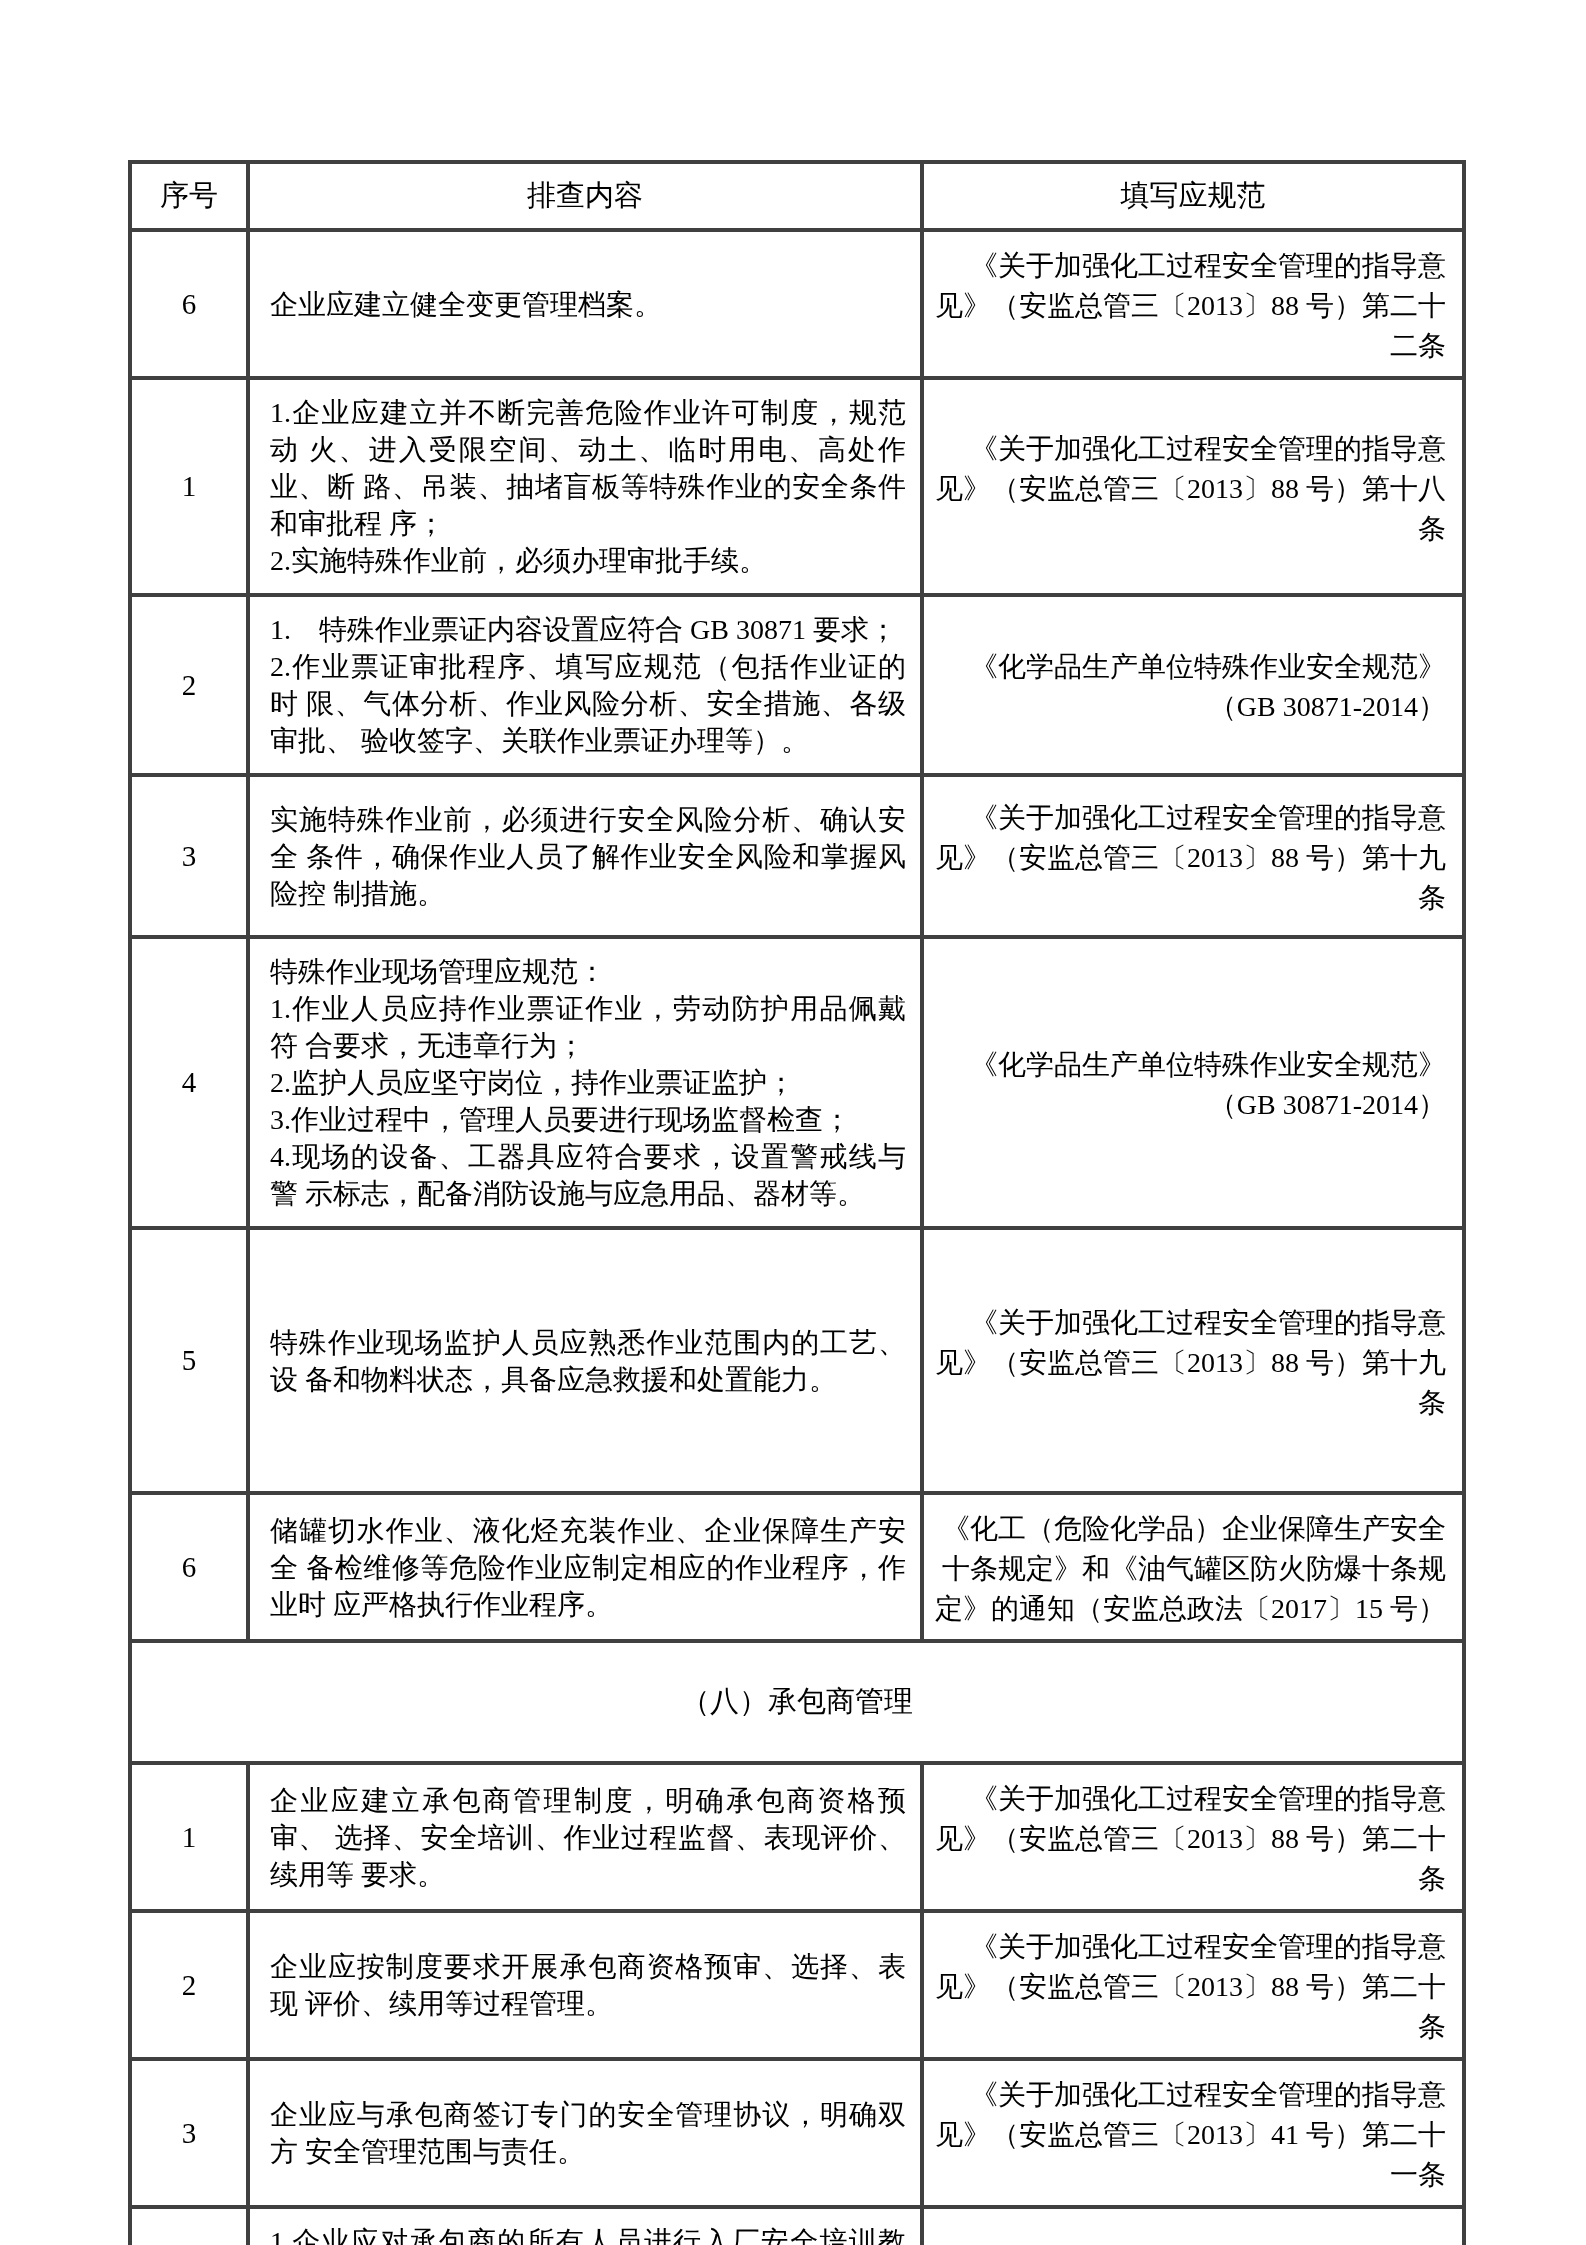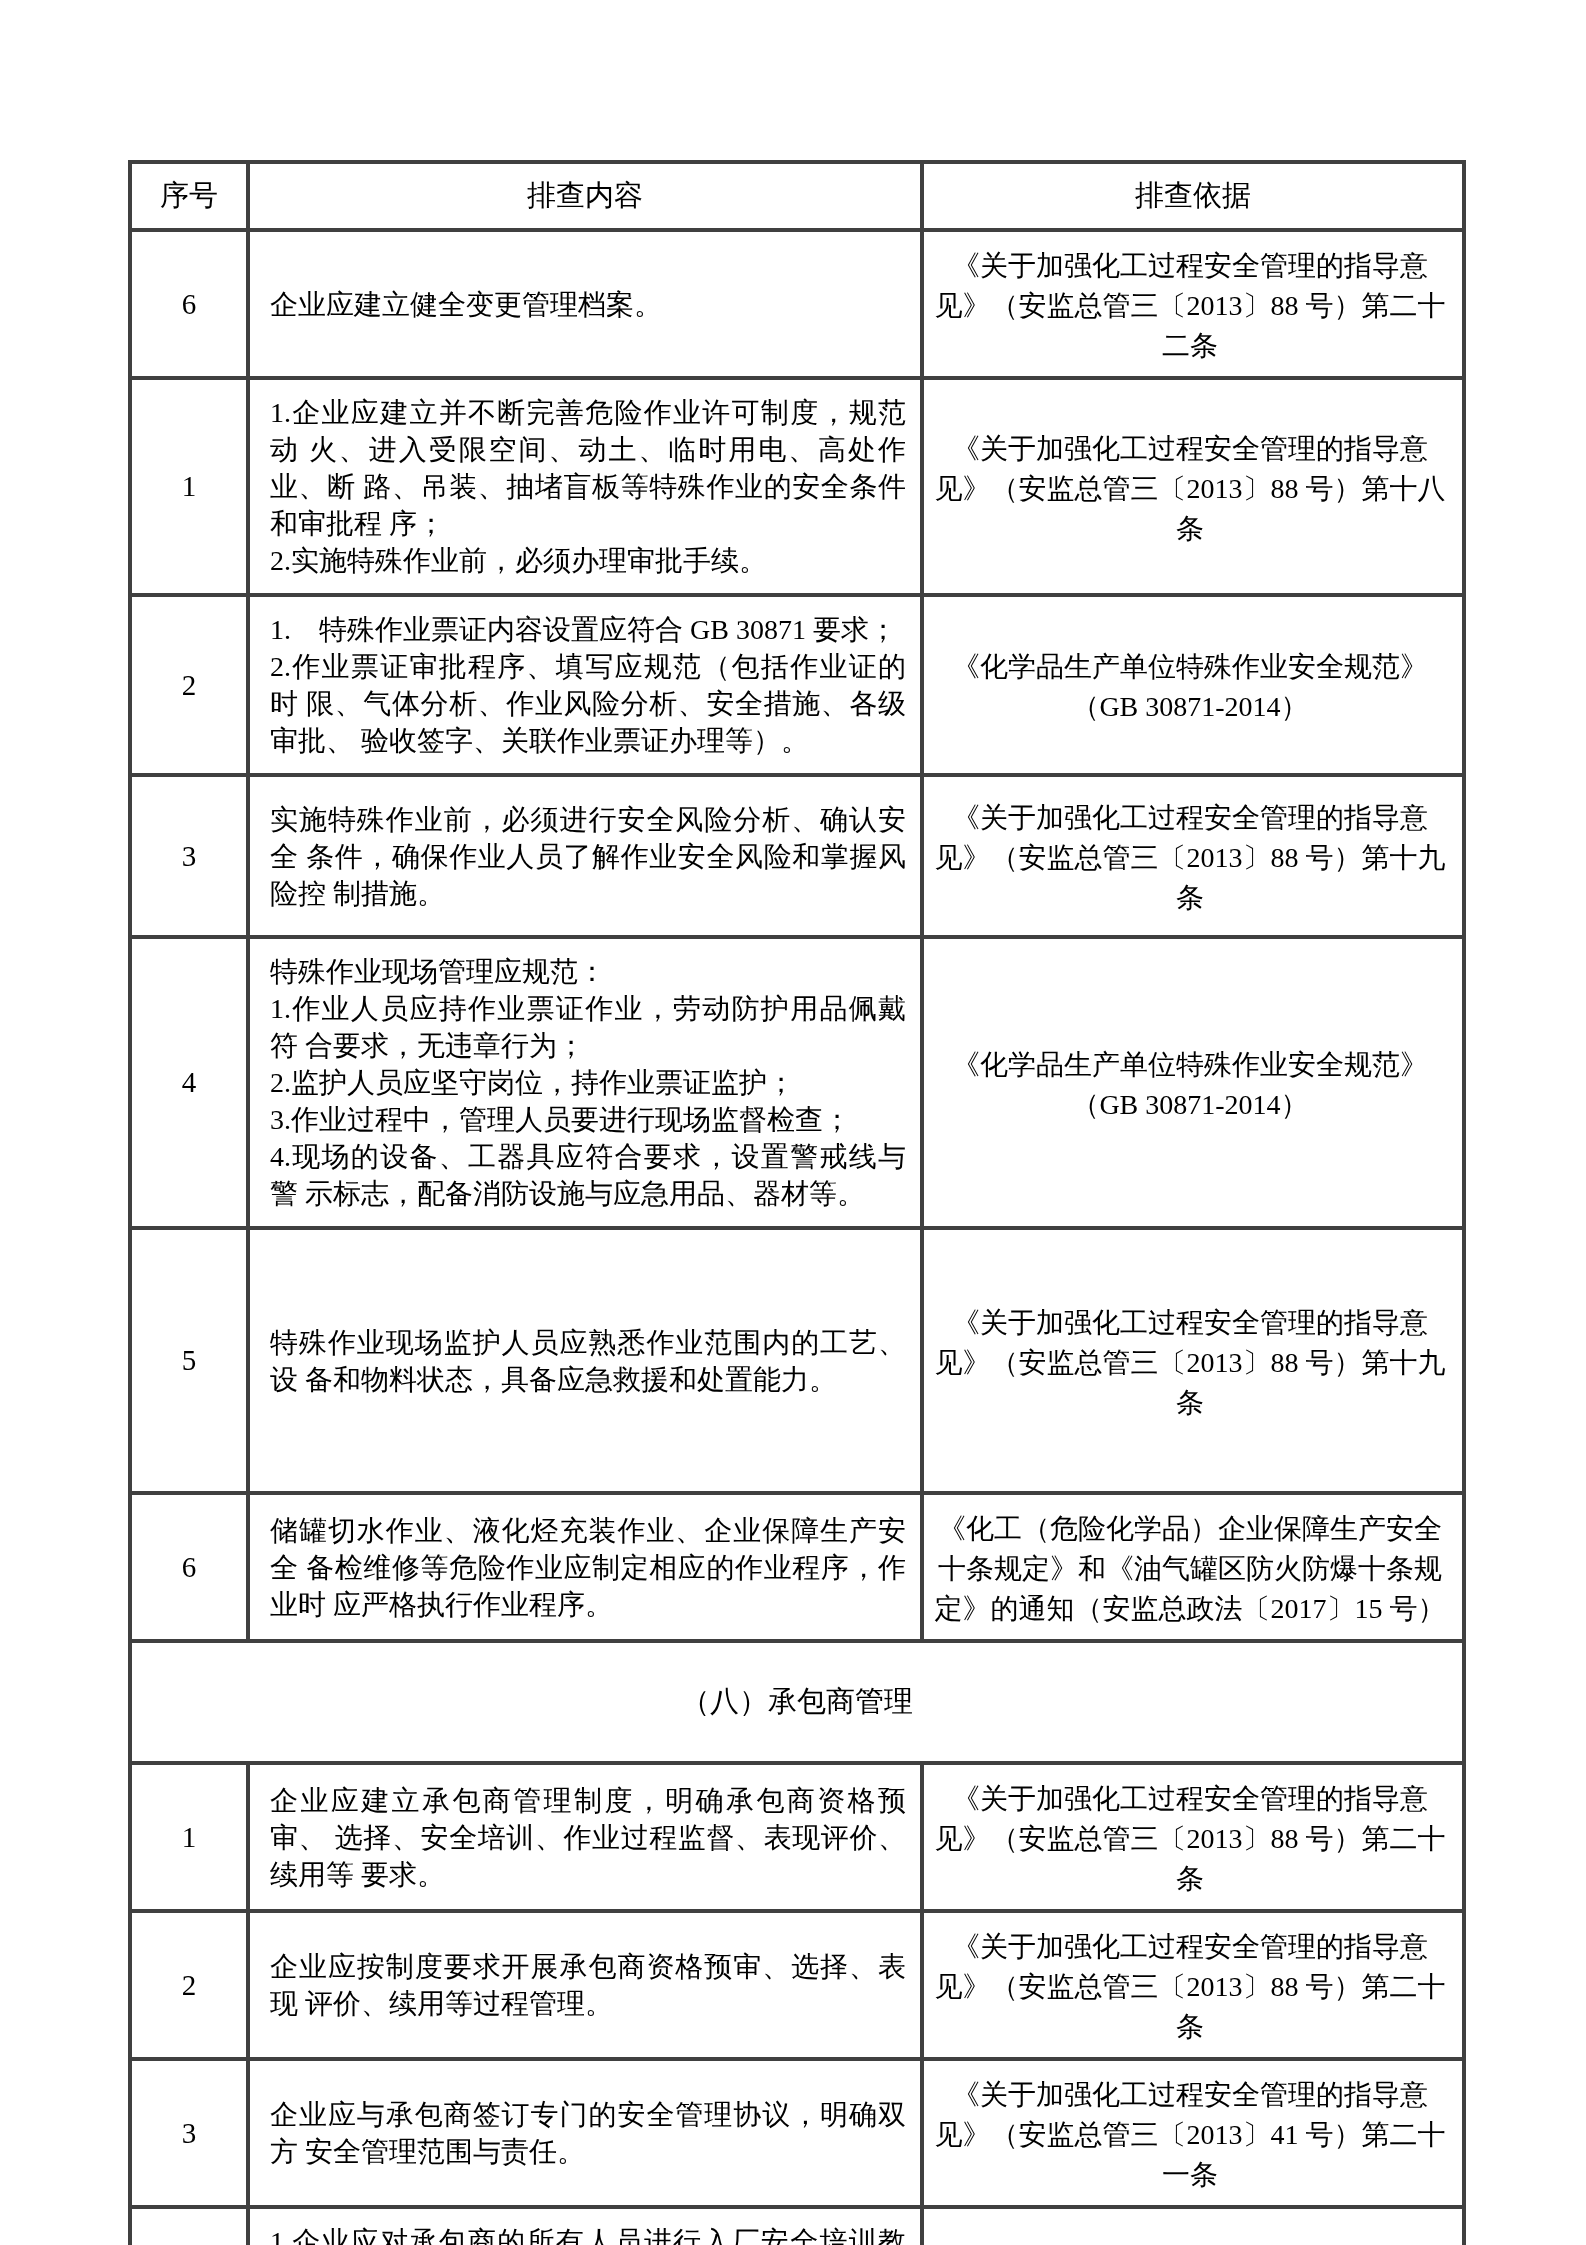--- a/index.html
+++ b/index.html
@@ -48,21 +48,21 @@
     font-size: 29px;
     padding: 4px;
   }
   td.content {
     text-align: justify;
     padding: 14px 14px 14px 20px;
     line-height: 37px;
     white-space: pre-wrap;
   }
   td.basis {
-    text-align: center;
+    text-align: right;
     padding: 14px 16px 10px 10px;
     line-height: 40px;
     white-space: pre-wrap;
   }
   td.section-cell {
     text-align: center;
     font-size: 29px;
     padding: 6px;
   }
   
@@ -88,21 +88,21 @@
   <table class="checklist">
     <colgroup>
       <col class="c-no">
       <col class="c-cont">
       <col class="c-basis">
     </colgroup>
     <thead>
       <tr>
         <th>序号</th>
         <th>排查内容</th>
-        <th>排查依据</th>
+        <th>填写应规范</th>
       </tr>
     </thead>
     <tbody>
         <tr>
           <td class="no">6</td>
           <td class="content">企业应建立健全变更管理档案。</td>
           <td class="basis">《关于加强化工过程安全管理的指导意 见》（安监总管三〔2013〕88 号）第二十 二条</td>
         </tr>
         <tr>
           <td class="no">1</td>

